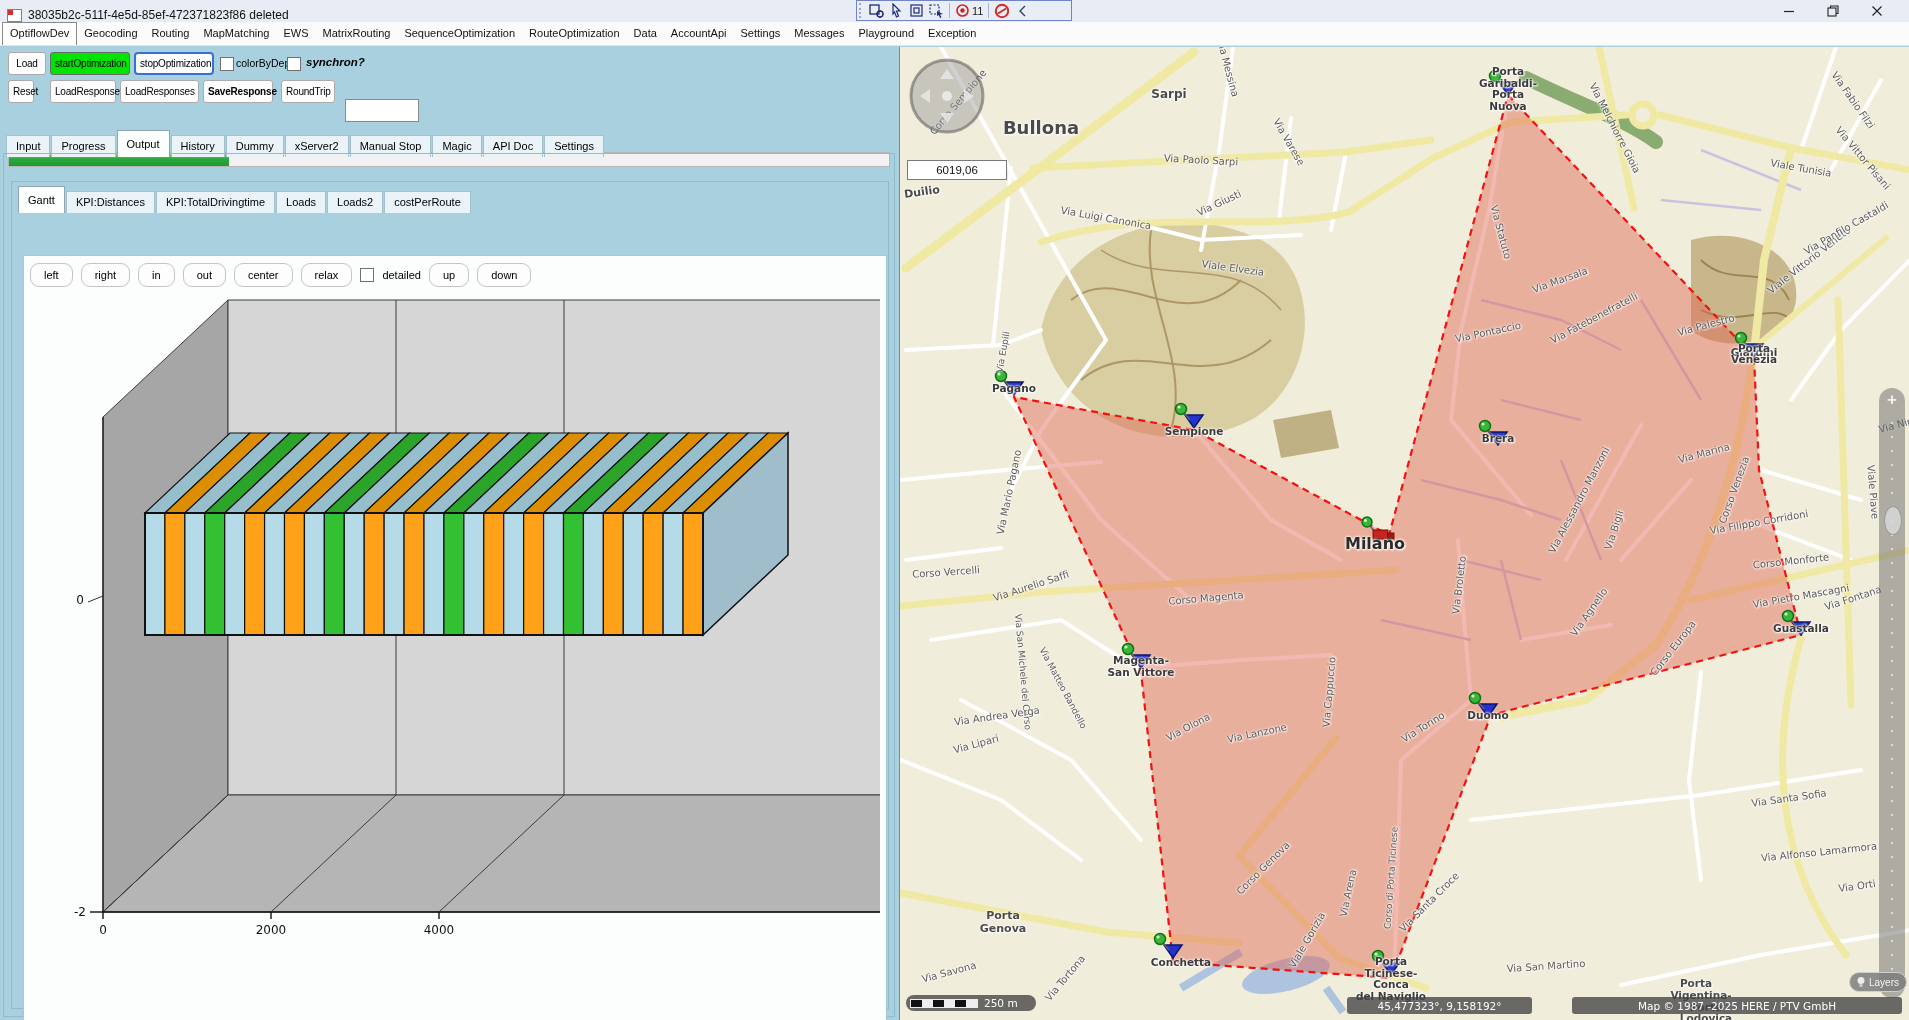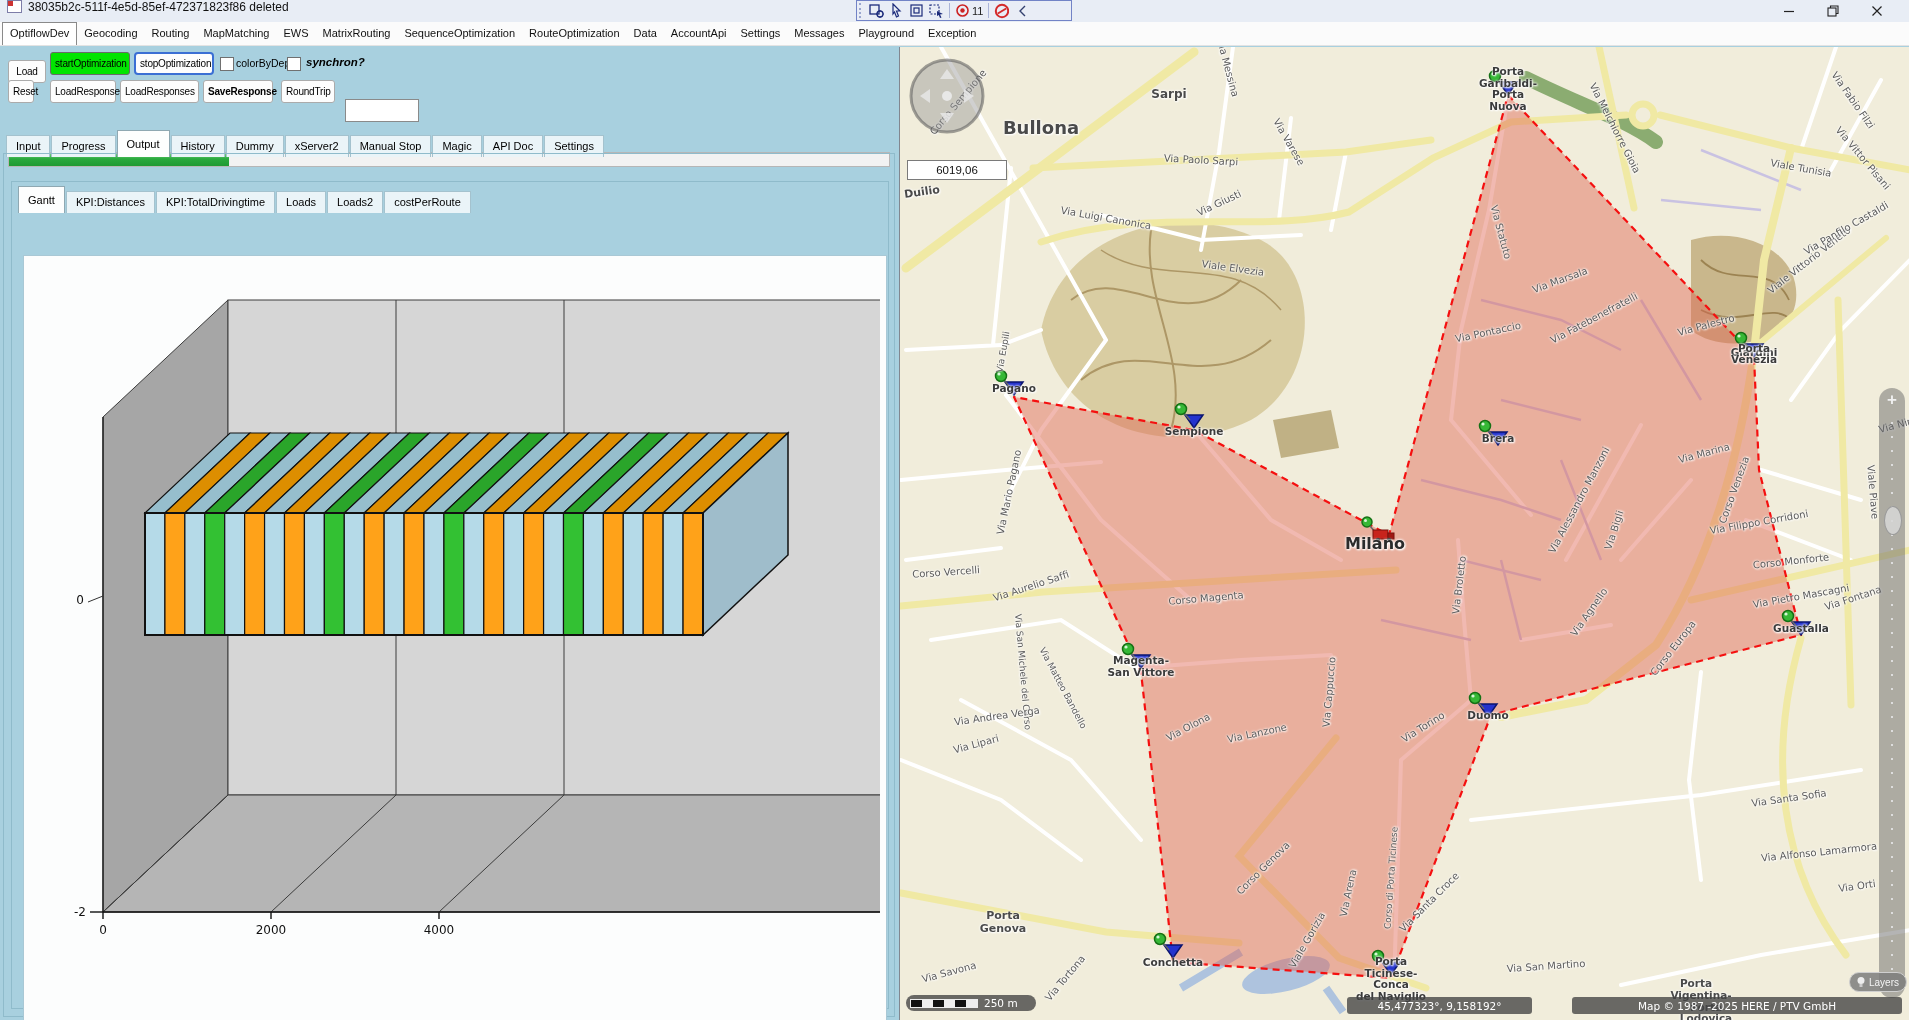--- a/index.html
+++ b/index.html
@@ -1,20 +1,20 @@
 <!DOCTYPE html>
 <html><head>
 <meta charset="utf-8">
 <style>
   html,body{margin:0;padding:0;background:#444;}
   #stage{position:relative;width:1909px;height:1020px;overflow:hidden;background:#A8D0DF;
          font-family:"Liberation Sans",sans-serif;-webkit-font-smoothing:antialiased;}
   .abs{position:absolute;}
   
-  #titlebar{left:0;top:0;width:1909px;height:22px;background:#E8EDF5;display:flex;align-items:flex-start;}
+  #titlebar{left:0;top:0;width:1909px;height:22px;background:#E8EDF5;display:flex;align-items:flex-end;}
   #title-icon{width:13px;height:11px;margin:0 6px 0 7px;border:1px solid #7d7da8;background:#fff;position:relative;}
   #title-icon::before{content:"";position:absolute;left:0;top:0;width:5px;height:5px;background:#c33;}
   #title-text{font-size:12px;color:#111;}
   #debug-toolbar{left:856px;top:0;height:21px;width:216px;background:#E9EDF6;border:1px solid #7283C6;
       box-sizing:border-box;display:flex;align-items:center;gap:5px;padding:0 4px 0 2px;}
   .grip{width:3px;height:15px;border-left:2px dotted #9aa6cf;}
   .dbg-ico{width:15px;height:15px;display:flex;align-items:center;justify-content:center;}
   #record-count{font-size:11px;color:#222;margin-left:-3px;}
   .tb-sep{width:1px;height:15px;background:#aab4d8;}
   .win-btn{width:44px;height:22px;display:flex;align-items:center;justify-content:center;color:#222;}
@@ -161,21 +161,21 @@
       <div class="menu-item">RouteOptimization</div>
       <div class="menu-item">Data</div>
       <div class="menu-item">AccountApi</div>
       <div class="menu-item">Settings</div>
       <div class="menu-item">Messages</div>
       <div class="menu-item">Playground</div>
       <div class="menu-item">Exception</div>
     </div>
 
   <div id="left-panel" class="abs">
-    <div class="btn" style="left:8px;top:14px;width:38px;">Load</div>
+    <div class="btn" style="left:8px;top:6px;width:38px;">Load</div>
     <div class="btn green" style="left:50px;top:6px;width:80px;">startOptimization</div>
     <div class="btn focused" style="left:134px;top:6px;width:80px;">stopOptimization</div>
     <div class="cbx" style="left:220px;top:11px;"></div>
     <div class="cbx-label" style="left:236px;top:11px;">colorByDepot</div>
     <div class="cbx" style="left:287px;top:11px;"></div>
     <div class="cbx-label em" style="left:306px;top:10px;">synchron?</div>
     <input id="free-input" type="text" value="" style="">
 
     <div id="row2">
         <div class="btn" style="left:8px;top:34px;width:26px;">Reset</div>
@@ -206,20 +206,32 @@
     <div class="tabrow" style="left:18px;top:140px;" id="tabs3">
         <div class="tab active">Gantt</div>
         <div class="tab">KPI:Distances</div>
         <div class="tab">KPI:TotalDrivingtime</div>
         <div class="tab">Loads</div>
         <div class="tab">Loads2</div>
         <div class="tab">costPerRoute</div>
       </div>
 
     <div id="chart-page" class="abs"></div>
+    <div id="chart-controls" class="abs">
+        <div class="chartbtn">left</div>
+        <div class="chartbtn">right</div>
+        <div class="chartbtn">in</div>
+        <div class="chartbtn">out</div>
+        <div class="chartbtn">center</div>
+        <div class="chartbtn">relax</div>
+        <div class="cbx" style="position:static;"></div>
+        <div style="font-size:11px;">detailed</div>
+        <div class="chartbtn">up</div>
+        <div class="chartbtn">down</div>
+      </div>
     <div id="chart-title" class="abs">Gantt</div>
     <svg id="chart-svg" class="abs" style="left:30px;top:202px;" width="850" height="720">
         <polygon points="73,169 198,52 198,547 73,664" fill="#A6A6A6" stroke="#3c3c3c" stroke-width="1"></polygon>
         <rect x="198" y="52" width="656" height="495" fill="#D6D6D6" stroke="#3c3c3c" stroke-width="1"></rect>
         <polygon points="198,547 854,547 854,664 73,664" fill="#B5B5B5" stroke="#3c3c3c" stroke-width="1"></polygon>
         <line x1="366" y1="52" x2="366" y2="547" stroke="#3c3c3c" stroke-width="1"></line>
         <line x1="534" y1="52" x2="534" y2="547" stroke="#3c3c3c" stroke-width="1"></line>
         <line x1="73" y1="664" x2="198" y2="547" stroke="#3c3c3c" stroke-width="1"></line>
         <line x1="241" y1="664" x2="366" y2="547" stroke="#3c3c3c" stroke-width="1"></line>
         <line x1="409" y1="664" x2="534" y2="547" stroke="#3c3c3c" stroke-width="1"></line>
@@ -433,21 +445,21 @@
         <div class="pin-label" style="left:543px;top:53.5px;">Nuova</div>
         <div class="pin-label" style="left:789px;top:300px;">Giardini</div>
         <div class="pin-label" style="left:789px;top:295.5px;">Porta</div>
         <div class="pin-label" style="left:789px;top:307px;">Venezia</div>
         <div class="pin-label" style="left:836px;top:576px;">Guastalla</div>
         <div class="pin-label" style="left:523px;top:663px;">Duomo</div>
         <div class="pin-label" style="left:426px;top:909px;">Porta</div>
         <div class="pin-label" style="left:426px;top:920.5px;">Ticinese-</div>
         <div class="pin-label" style="left:426px;top:932px;">Conca</div>
         <div class="pin-label" style="left:426px;top:943.5px;">del Naviglio</div>
-        <div class="pin-label" style="left:208px;top:910px;">Conchetta</div>
+        <div class="pin-label" style="left:216px;top:910px;">Conchetta</div>
         <div class="pin-label" style="left:176px;top:608px;">Magenta-</div>
         <div class="pin-label" style="left:176px;top:619.5px;">San Vittore</div>
         <div class="pin-label" style="left:49px;top:336px;">Pagano</div>
         <div class="pin-label" style="left:229px;top:379px;">Sempione</div>
         <div class="pin-label" style="left:533px;top:386px;">Brera</div>
         <div class="map-label bold" style="left:141px;top:80px;font-size:18px;transform:translate(-50%,-50%) rotate(0deg);">Bullona</div>
         <div class="map-label bold" style="left:269px;top:47px;font-size:12px;transform:translate(-50%,-50%) rotate(0deg);">Sarpi</div>
         <div class="map-label" style="left:58px;top:55px;font-size:10px;transform:translate(-50%,-50%) rotate(-50deg);">Corso Sempione</div>
         <div class="map-label" style="left:328px;top:21px;font-size:10px;transform:translate(-50%,-50%) rotate(75deg);">Via Messina</div>
         <div class="map-label" style="left:301px;top:113px;font-size:10px;transform:translate(-50%,-50%) rotate(3deg);">Via Paolo Sarpi</div>

